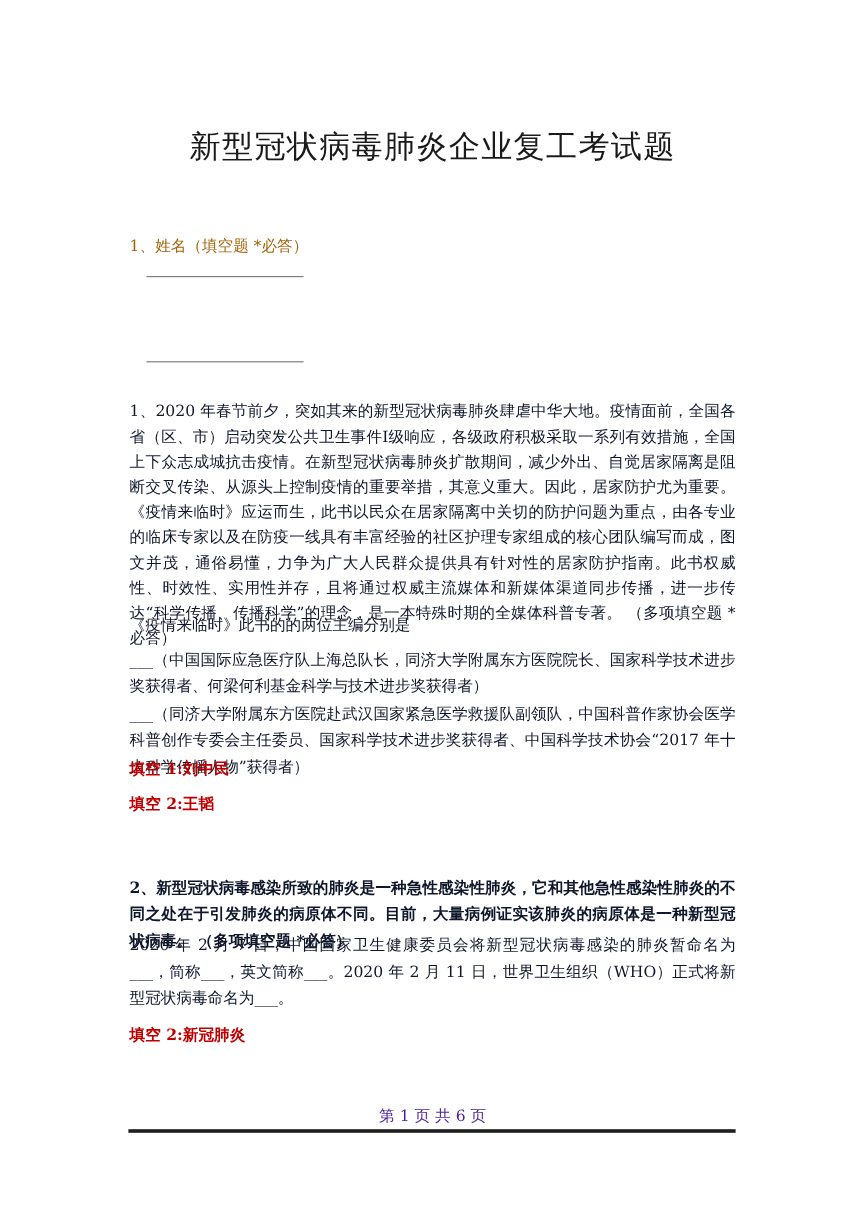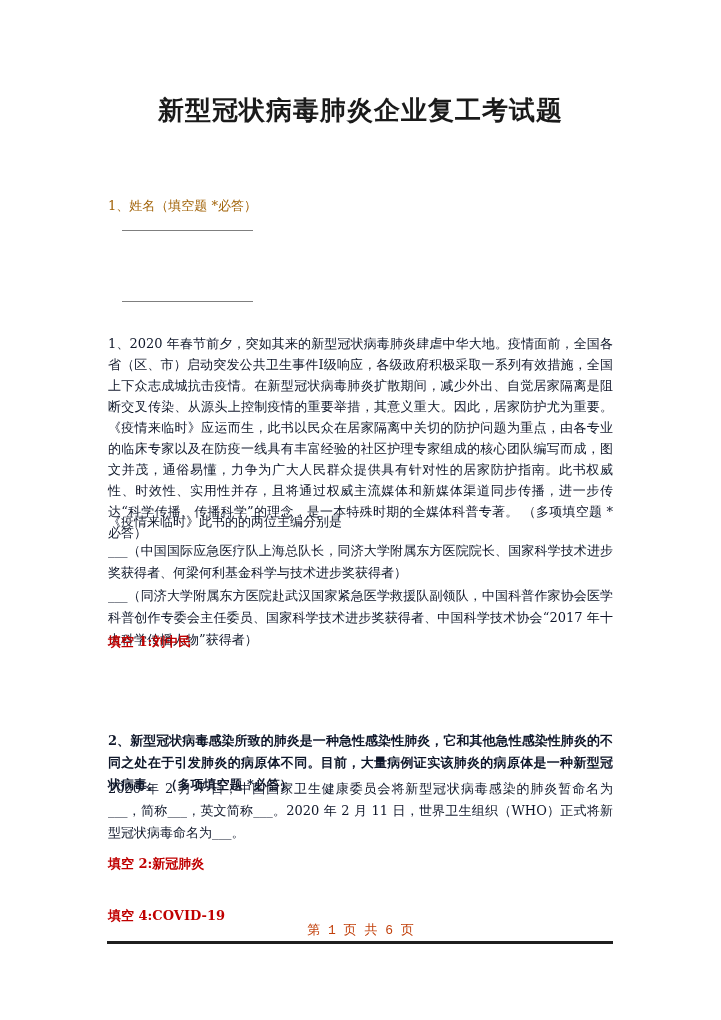--- a/index.html
+++ b/index.html
@@ -11,26 +11,26 @@
     position: relative;
     width: 721px;
     height: 1020px;
     background: #ffffff;
     font-family: "DejaVu Serif", "Liberation Serif", serif;
     color: #303030;
     overflow: hidden;
   }
   .doc-title {
     position: absolute;
-    top: 91px;
+    top: 104px;
     left: 0;
     width: 721px;
     text-align: center;
     font-size: 26px;
-    font-weight: bold;
+    font-weight: normal;
     letter-spacing: 1px;
     color: #1a1a1a;
     line-height: 38px;
   }
   .q-label {
     position: absolute;
     left: 108px;
     width: 505px;
     font-size: 13px;
     line-height: 22px;
@@ -66,22 +66,21 @@
     color: #c00000;
   }
   .footer-text {
     position: absolute;
     top: 922px;
     left: 108px;
     width: 505px;
     text-align: center;
     font-size: 13px;
     line-height: 18px;
-    color: #c2410c;
-    font-family: Liberation Mono, monospace;
+    color: #4c1d95;
   }
   .footer-rule {
     position: absolute;
     top: 941px;
     left: 107px;
     width: 506px;
     height: 3px;
     background: #1f1f1f;
   }
 </style>
@@ -97,23 +96,23 @@
 
   <div class="blank-line" style="top:301px;"></div>
 
   <div class="para" style="top:333px;">1、2020 年春节前夕，突如其来的新型冠状病毒肺炎肆虐中华大地。疫情面前，全国各省（区、市）启动突发公共卫生事件Ⅰ级响应，各级政府积极采取一系列有效措施，全国上下众志成城抗击疫情。在新型冠状病毒肺炎扩散期间，减少外出、自觉居家隔离是阻断交叉传染、从源头上控制疫情的重要举措，其意义重大。因此，居家防护尤为重要。《疫情来临时》应运而生，此书以民众在居家隔离中关切的防护问题为重点，由各专业的临床专家以及在防疫一线具有丰富经验的社区护理专家组成的核心团队编写而成，图文并茂，通俗易懂，力争为广大人民群众提供具有针对性的居家防护指南。此书权威性、时效性、实用性并存，且将通过权威主流媒体和新媒体渠道同步传播，进一步传达“科学传播、传播科学”的理念，是一本特殊时期的全媒体科普专著。 （多项填空题 *必答）</div>
 
   <div class="para para-loose" style="top:540px;">___（中国国际应急医疗队上海总队长，同济大学附属东方医院院长、国家科学技术进步奖获得者、何梁何利基金科学与技术进步奖获得者）</div>
   <div class="para para-loose" style="top:511px;">《疫情来临时》此书的的两位主编分别是</div>
   <div class="para para-loose" style="top:585px;">___（同济大学附属东方医院赴武汉国家紧急医学救援队副领队，中国科普作家协会医学科普创作专委会主任委员、国家科学技术进步奖获得者、中国科学技术协会“2017 年十大科学传播人物”获得者）</div>
 
   <div class="answer" style="top:631px;">填空 1:刘中民</div>
+  <div class="answer" style="top:660px;">填空 2:王韬</div>
 
   <div class="para para-loose" style="top:730px;font-weight:bold;">2、新型冠状病毒感染所致的肺炎是一种急性感染性肺炎，它和其他急性感染性肺炎的不同之处在于引发肺炎的病原体不同。目前，大量病例证实该肺炎的病原体是一种新型冠状病毒。 （多项填空题 *必答）</div>
   <div class="para para-loose" style="top:778px;">2020 年 2 月 7 日，中国国家卫生健康委员会将新型冠状病毒感染的肺炎暂命名为___，简称___，英文简称___。2020 年 2 月 11 日，世界卫生组织（WHO）正式将新型冠状病毒命名为___。</div>
 
   <div class="answer" style="top:853px;">填空 2:新冠肺炎</div>
-  <div class="answer" style="top:905px;">填空 4:COVID-19</div>
 
   <div class="footer-text">第 1 页 共 6 页</div>
   <div class="footer-rule"></div>
 
 </div>
 
 </body></html>

